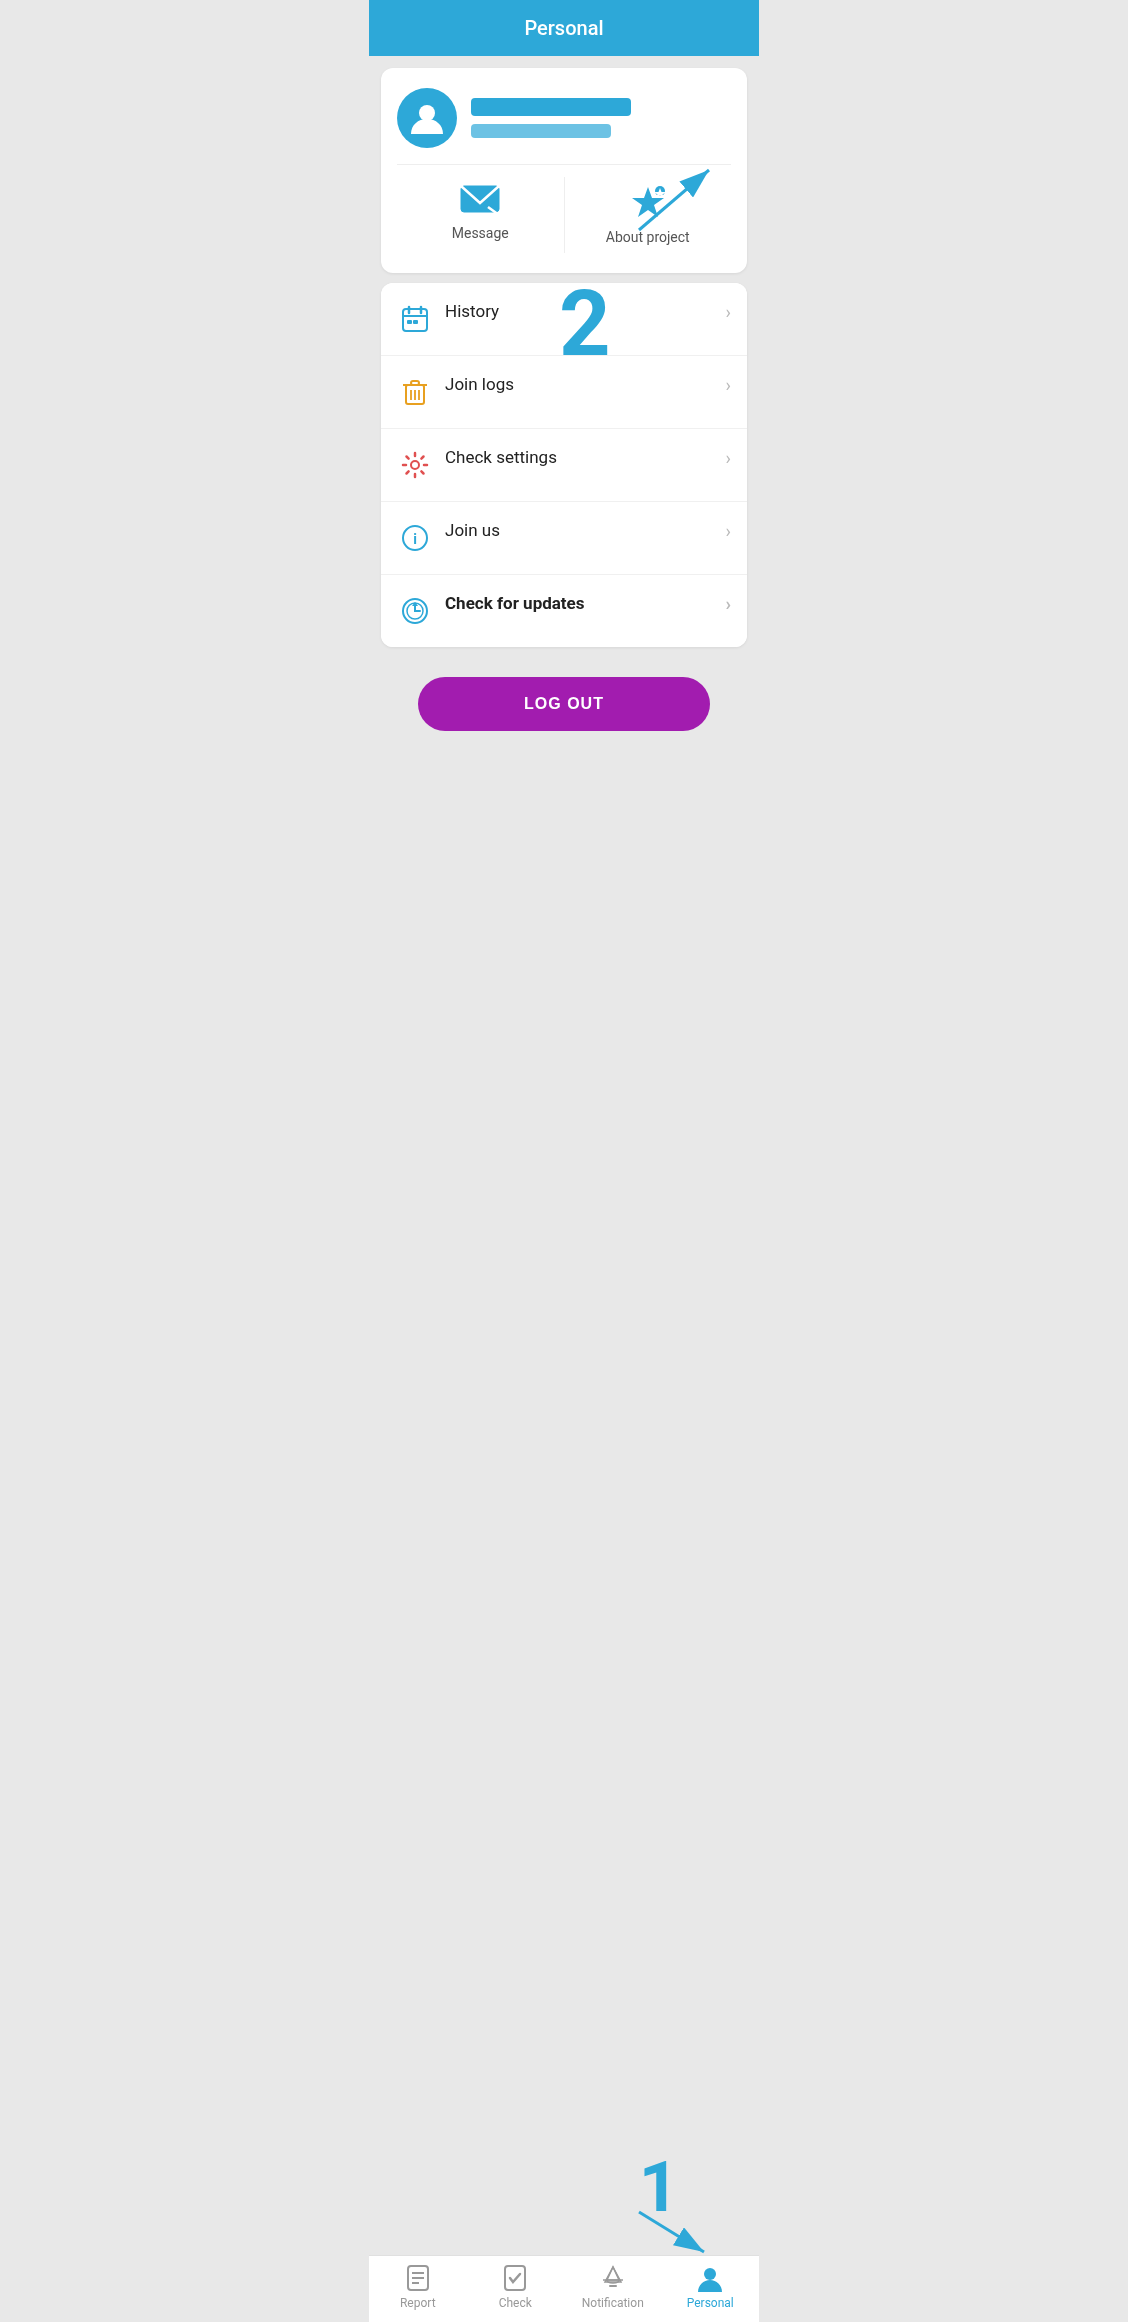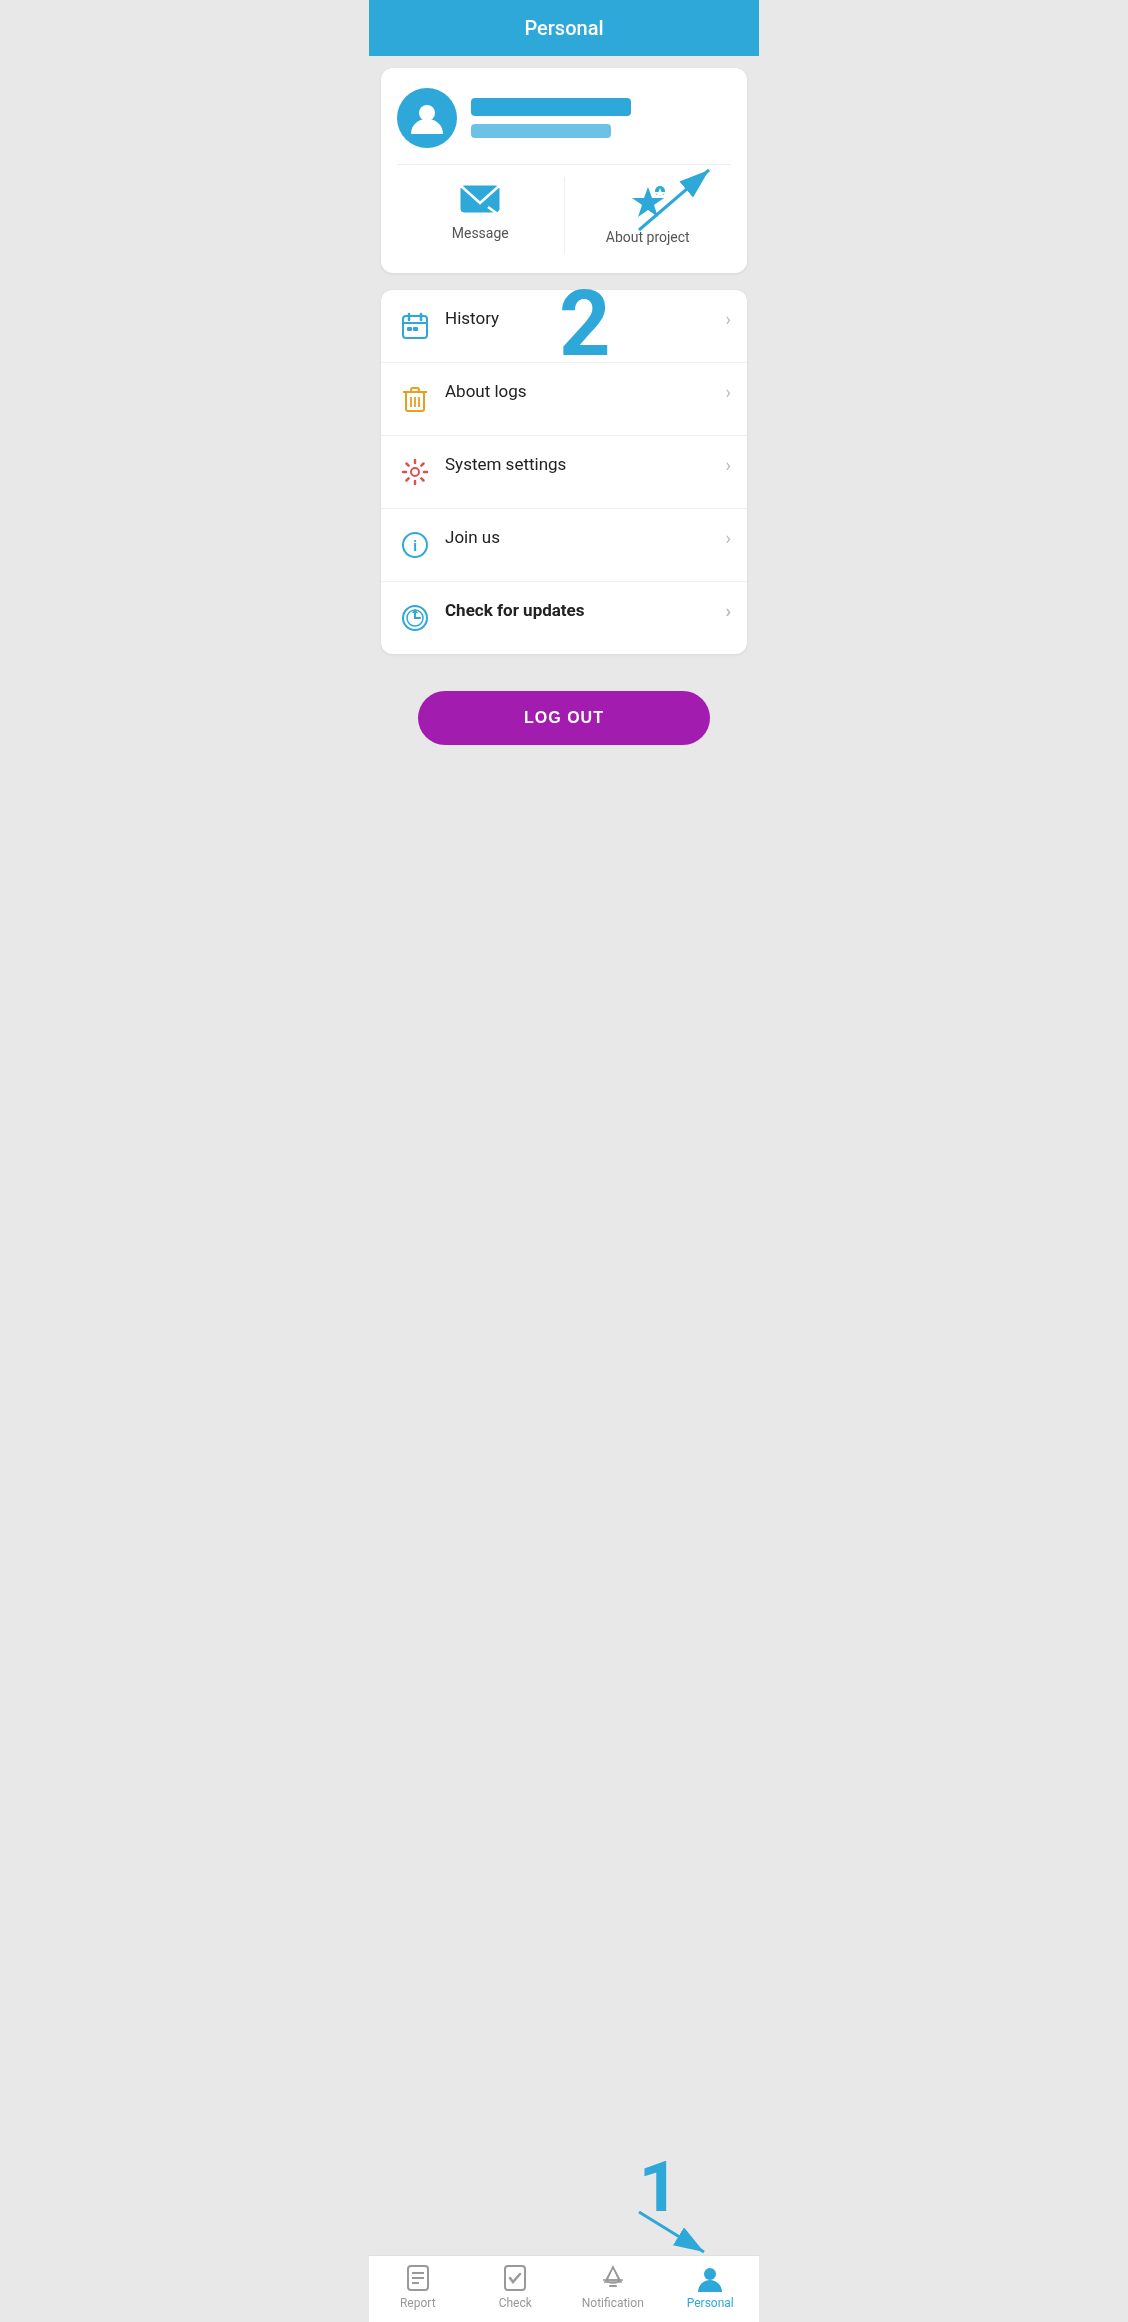--- a/index.html
+++ b/index.html
@@ -25,21 +25,21 @@
       color: white;
       font-size: 20px;
       font-weight: 500;
     }
 
     
     .content {
       padding: 12px;
       display: flex;
       flex-direction: column;
-      gap: 7px;
+      gap: 0;
     }
 
     
     .profile-card {
       background: white;
       border-radius: 12px;
       padding: 20px 16px;
       margin-bottom: 10px;
       box-shadow: 0 1px 3px rgba(0,0,0,0.08);
     }
@@ -325,32 +325,32 @@
       <div class="menu-icon-wrap">
         <svg width="26" height="28" viewBox="0 0 26 28" fill="none">
           <rect x="4" y="7" width="18" height="19" rx="2" stroke="#e8a020" stroke-width="2" fill="none"></rect>
           <line x1="1" y1="7" x2="25" y2="7" stroke="#e8a020" stroke-width="2"></line>
           <rect x="9" y="3" width="8" height="4" rx="2" stroke="#e8a020" stroke-width="2" fill="none"></rect>
           <line x1="9" y1="12" x2="9" y2="22" stroke="#e8a020" stroke-width="1.8"></line>
           <line x1="13" y1="12" x2="13" y2="22" stroke="#e8a020" stroke-width="1.8"></line>
           <line x1="17" y1="12" x2="17" y2="22" stroke="#e8a020" stroke-width="1.8"></line>
         </svg>
       </div>
-      <span class="menu-text">About logs</span>
+      <span class="menu-text">Join logs</span>
       <span class="menu-chevron">›</span>
     </div>
 
     <div class="menu-item">
       <div class="menu-icon-wrap">
         <svg width="28" height="28" viewBox="0 0 28 28" fill="none">
           <circle cx="14" cy="14" r="4" stroke="#e05050" stroke-width="2" fill="none"></circle>
           <path d="M14 2v3M14 23v3M2 14h3M23 14h3M5.5 5.5l2.1 2.1M20.4 20.4l2.1 2.1M5.5 22.5l2.1-2.1M20.4 7.6l2.1-2.1" stroke="#e05050" stroke-width="2.5" stroke-linecap="round"></path>
         </svg>
       </div>
-      <span class="menu-text">System settings</span>
+      <span class="menu-text">Check settings</span>
       <span class="menu-chevron">›</span>
     </div>
 
     <div class="menu-item">
       <div class="menu-icon-wrap">
         <svg width="28" height="28" viewBox="0 0 28 28" fill="none">
           <circle cx="14" cy="14" r="12" stroke="#2da8d8" stroke-width="2" fill="none"></circle>
           <text x="14" y="20" text-anchor="middle" font-size="14" font-weight="700" fill="#2da8d8">i</text>
         </svg>
       </div>

